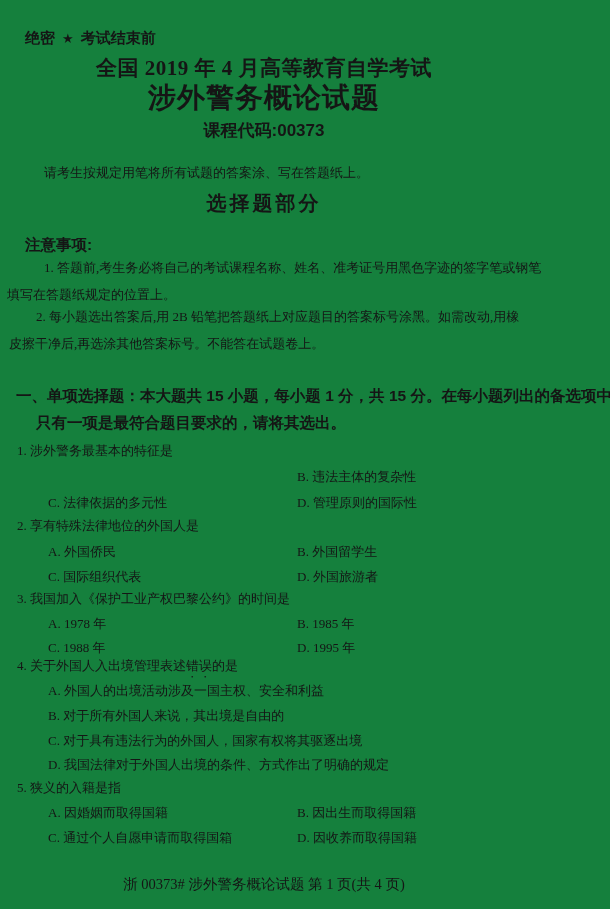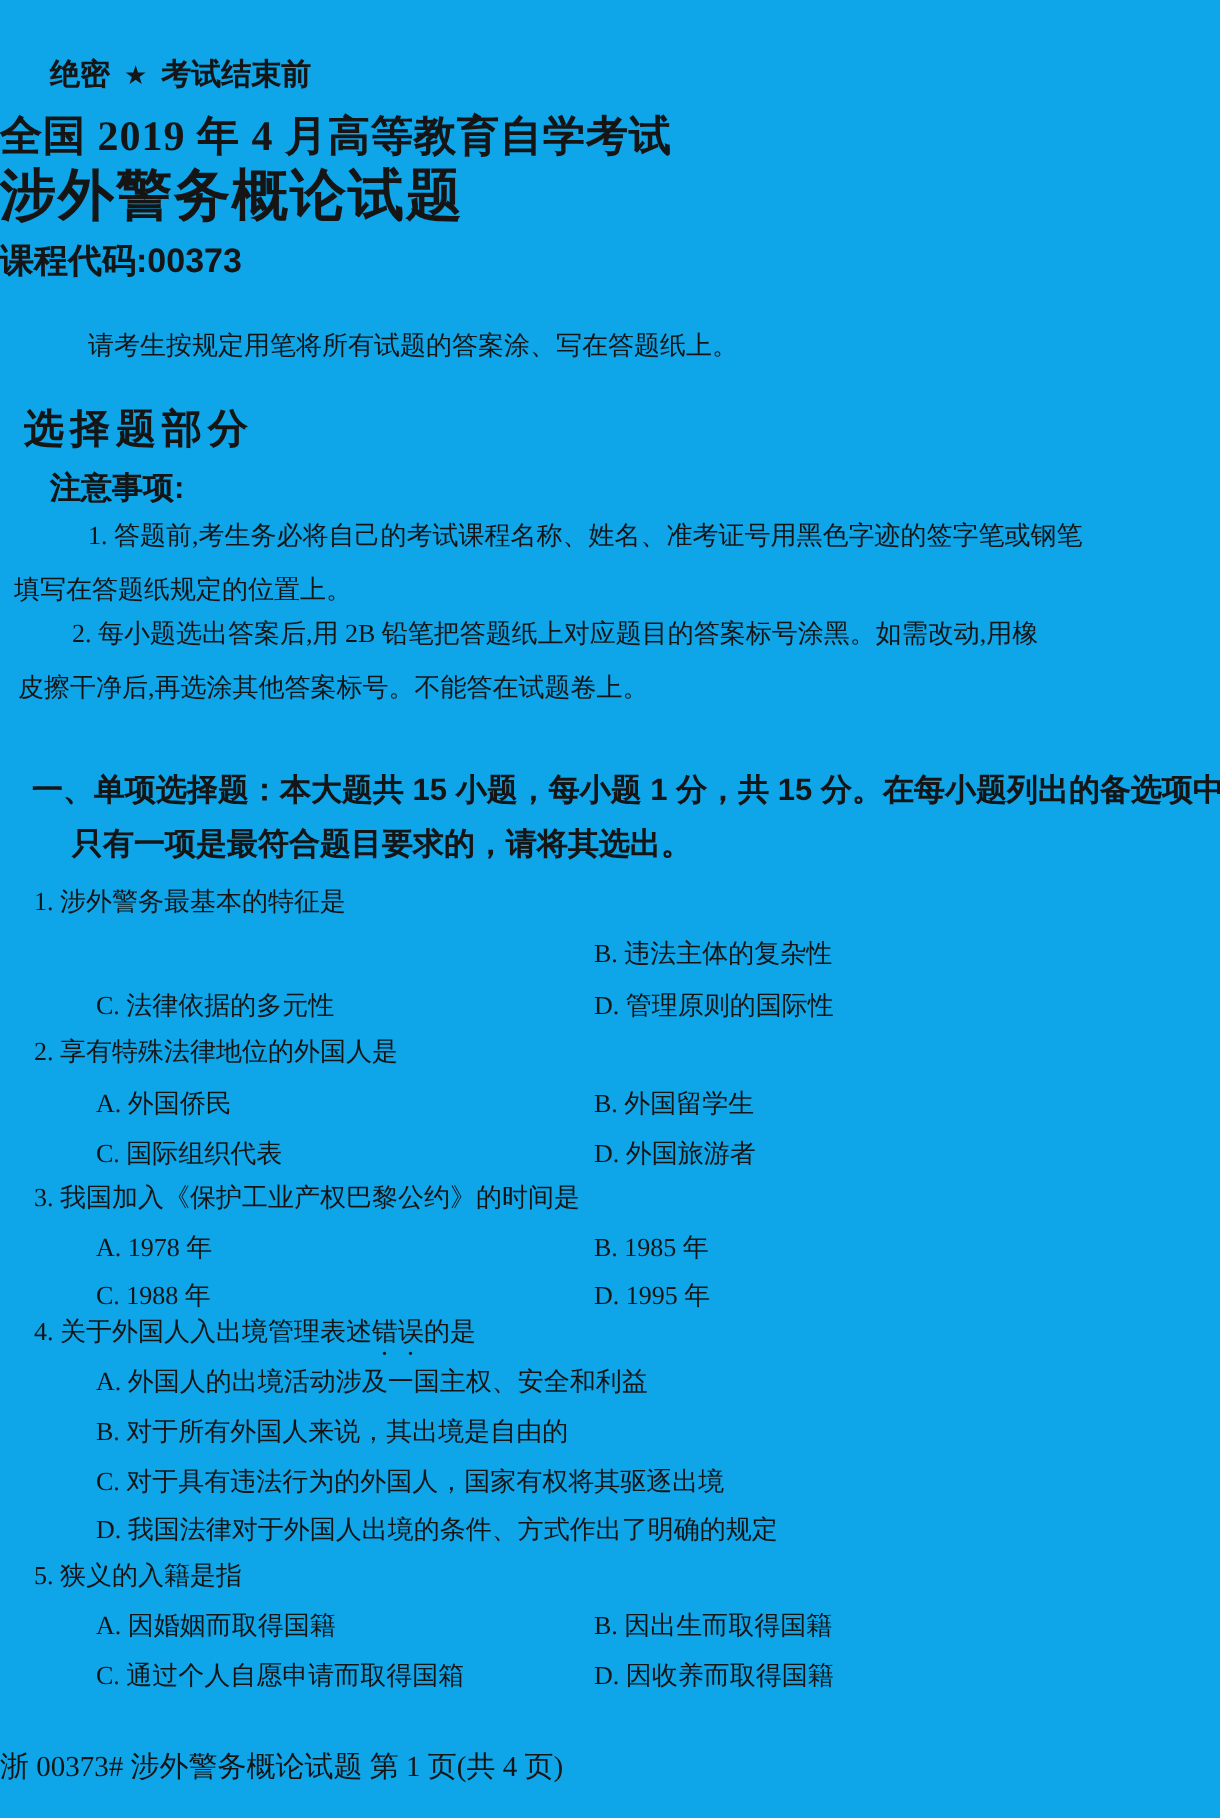--- a/index.html
+++ b/index.html
@@ -1,32 +1,32 @@
 <!DOCTYPE html>
 <html lang="zh"><head>
 <meta charset="utf-8">
 <style>
   html,body{margin:0;padding:0;}
   body{
     width:610px;height:909px;background:#ffffff;color:#151515;
     font-family:"Liberation Serif","DejaVu Serif",serif;
     overflow:hidden;position:relative;
   }
-  .page{position:absolute;inset:0;background:#0ea5e9;}
+  .page{position:absolute;inset:0;background:#15803d;}
   .ln{position:absolute;white-space:nowrap;line-height:1.15;font-size:13px;}
-  .center{left:0;width:528px;text-align:left;}
+  .center{left:0;width:528px;text-align:center;}
   .sans{font-family:"Liberation Sans","DejaVu Sans",sans-serif;}
   .secret{top:29px;left:25px;font-size:15px;font-weight:bold;
           font-family:"Liberation Sans","DejaVu Sans",sans-serif;}
   .secret .star{margin:0 7px;font-size:13px;}
   .session{top:56px;font-size:21px;font-weight:600;letter-spacing:0.5px;}
   .doc-title{top:82px;font-size:28px;font-weight:bold;letter-spacing:1px;}
   .course{top:121px;font-size:17px;font-weight:bold;}
   .notice{top:166px;left:44px;}
-  .part-title{top:204px;font-size:20px;font-weight:bold;letter-spacing:3px;margin-left:12px;}
+  .part-title{top:192px;font-size:20px;font-weight:bold;letter-spacing:3px;}
   .notes-head{top:236px;left:25px;font-size:15.5px;font-weight:bold;}
   .i1l1{top:261px;left:44px;}
   .i1l2{top:288px;left:7px;}
   .i2l1{top:310px;left:36px;}
   .i2l2{top:337px;left:9px;}
   .sec1a{top:387px;left:16px;font-size:15.5px;font-weight:bold;}
   .sec1b{top:414px;left:36px;font-size:15.5px;font-weight:bold;}
   .stem{left:17px;}
   .optA{left:48px;}
   .optB{left:297px;}

